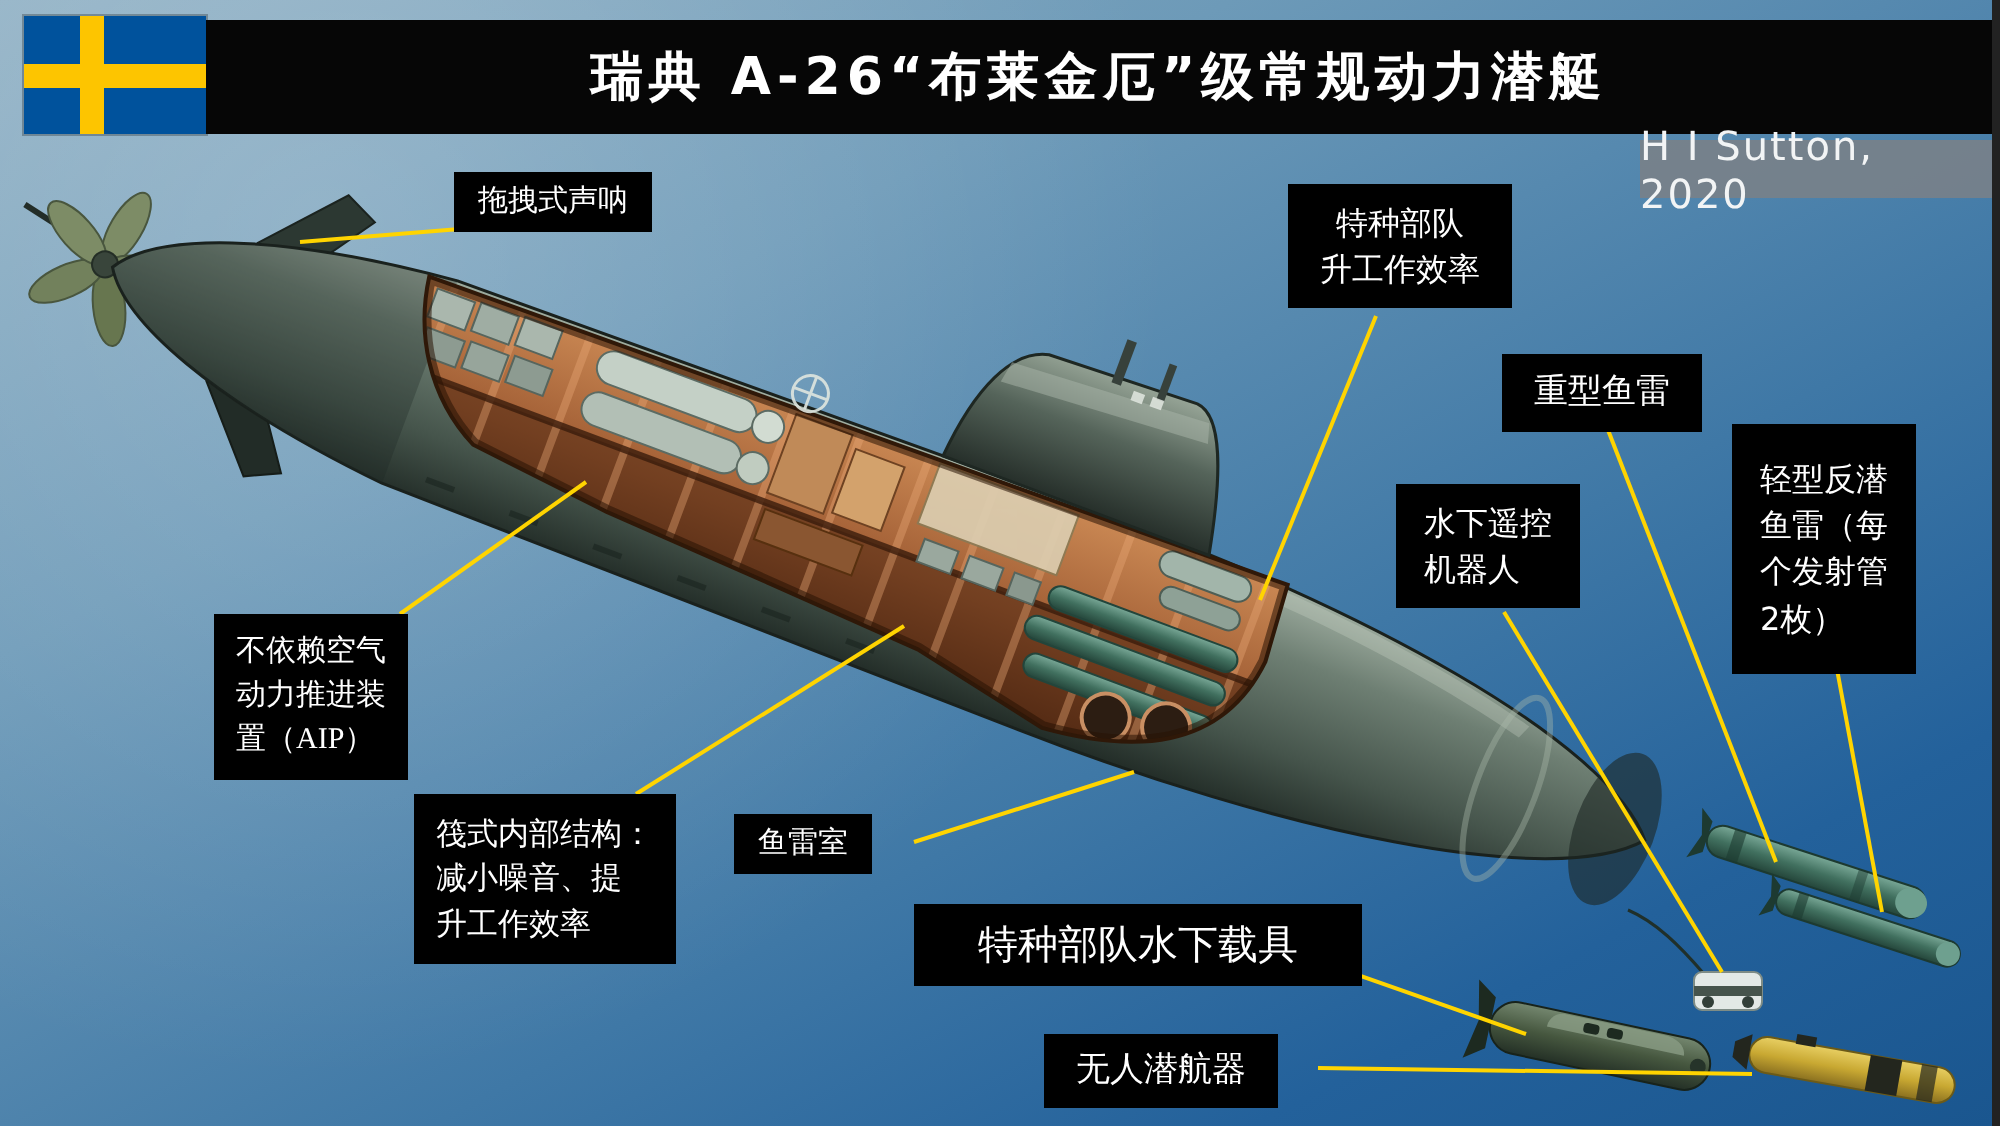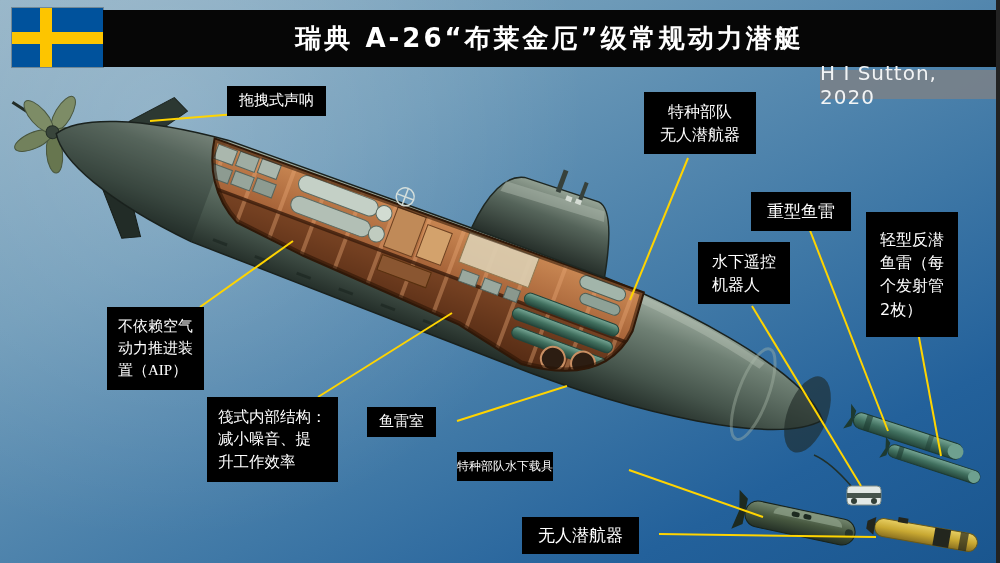--- a/index.html
+++ b/index.html
@@ -23,27 +23,27 @@
   }
   .flag{position:absolute;left:12px;top:8px;width:91px;height:59px;background:#00529C;z-index:2;box-shadow:0 0 0 1px rgba(0,0,0,0.25);}
   .flag .v{position:absolute;left:28px;top:0;width:12px;height:100%;background:#FDC500;}
   .flag .h{position:absolute;left:0;top:24px;width:100%;height:12px;background:#FDC500;}
   .callout{
     position:absolute;background:#000000;color:#ffffff;z-index:3;
     white-space:pre-line;line-height:1.45;
   }
   #c-towed{left:227px;top:86px;font-size:15px;padding:4px 12px;}
   #c-sfcontainer{left:644px;top:92px;font-size:16px;padding:8px 16px;text-align:center;}
-  #c-heavy{left:751px;top:177px;font-size:17px;padding:7px 16px;margin-top:15px;}
+  #c-heavy{left:751px;top:177px;font-size:17px;padding:7px 16px;}
   #c-rov{left:698px;top:242px;font-size:16px;padding:8px 14px;}
   #c-light{left:866px;top:212px;font-size:16px;padding:16px 14px;}
   #c-aip{left:107px;top:307px;font-size:15px;padding:9px 11px;font-family:Liberation Serif, serif;}
   #c-raft{left:207px;top:397px;font-size:15.5px;padding:9px 11px;}
   #c-troom{left:367px;top:407px;font-size:15px;padding:4px 12px;}
-  #c-sfvehicle{left:457px;top:452px;font-size:12px;padding:6px 0;}
+  #c-sfvehicle{left:457px;top:452px;font-size:20px;padding:6px 32px;}
   #c-uuv{left:522px;top:517px;font-size:17px;padding:6px 16px;}
 </style>
 </head>
 <body>
 
 <div class="canvas">
 
   <svg class="scene" viewBox="0 0 1000 563" aria-hidden="true">
     <defs>
       <linearGradient id="gHull" x1="0" y1="0" x2="0" y2="1">
@@ -238,21 +238,21 @@
   </div>
 
   <div class="title-bar">
     <span class="title-text">瑞典 A-26“布莱金厄”级常规动力潜艇</span>
   </div>
 
   <div class="credit">H I Sutton, 2020</div>
 
   <div class="callout" id="c-towed">拖拽式声呐</div>
   <div class="callout" id="c-sfcontainer">特种部队
-无人潜航器</div>
+升工作效率</div>
   <div class="callout" id="c-heavy">重型鱼雷</div>
   <div class="callout" id="c-rov">水下遥控
 机器人</div>
   <div class="callout" id="c-light">轻型反潜
 鱼雷（每
 个发射管
 2枚）</div>
   <div class="callout" id="c-aip">不依赖空气
 动力推进装
 置（AIP）</div>

